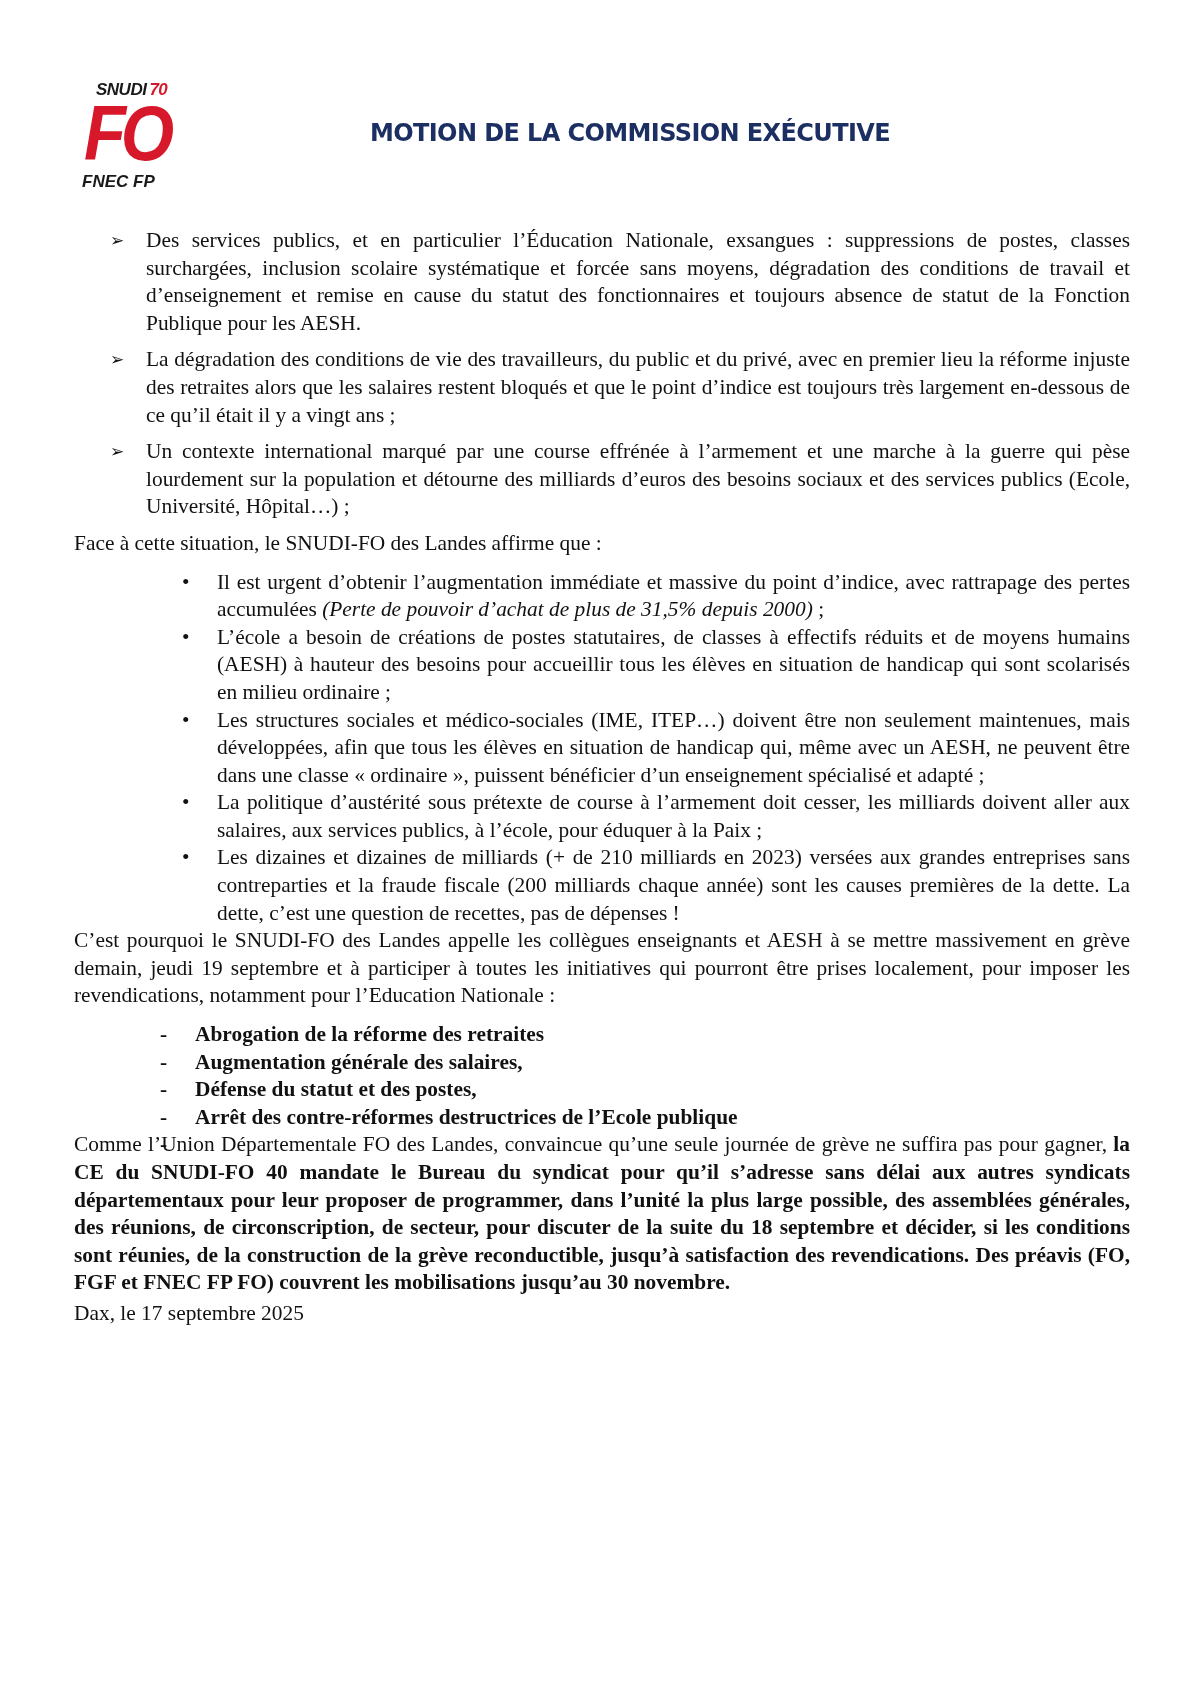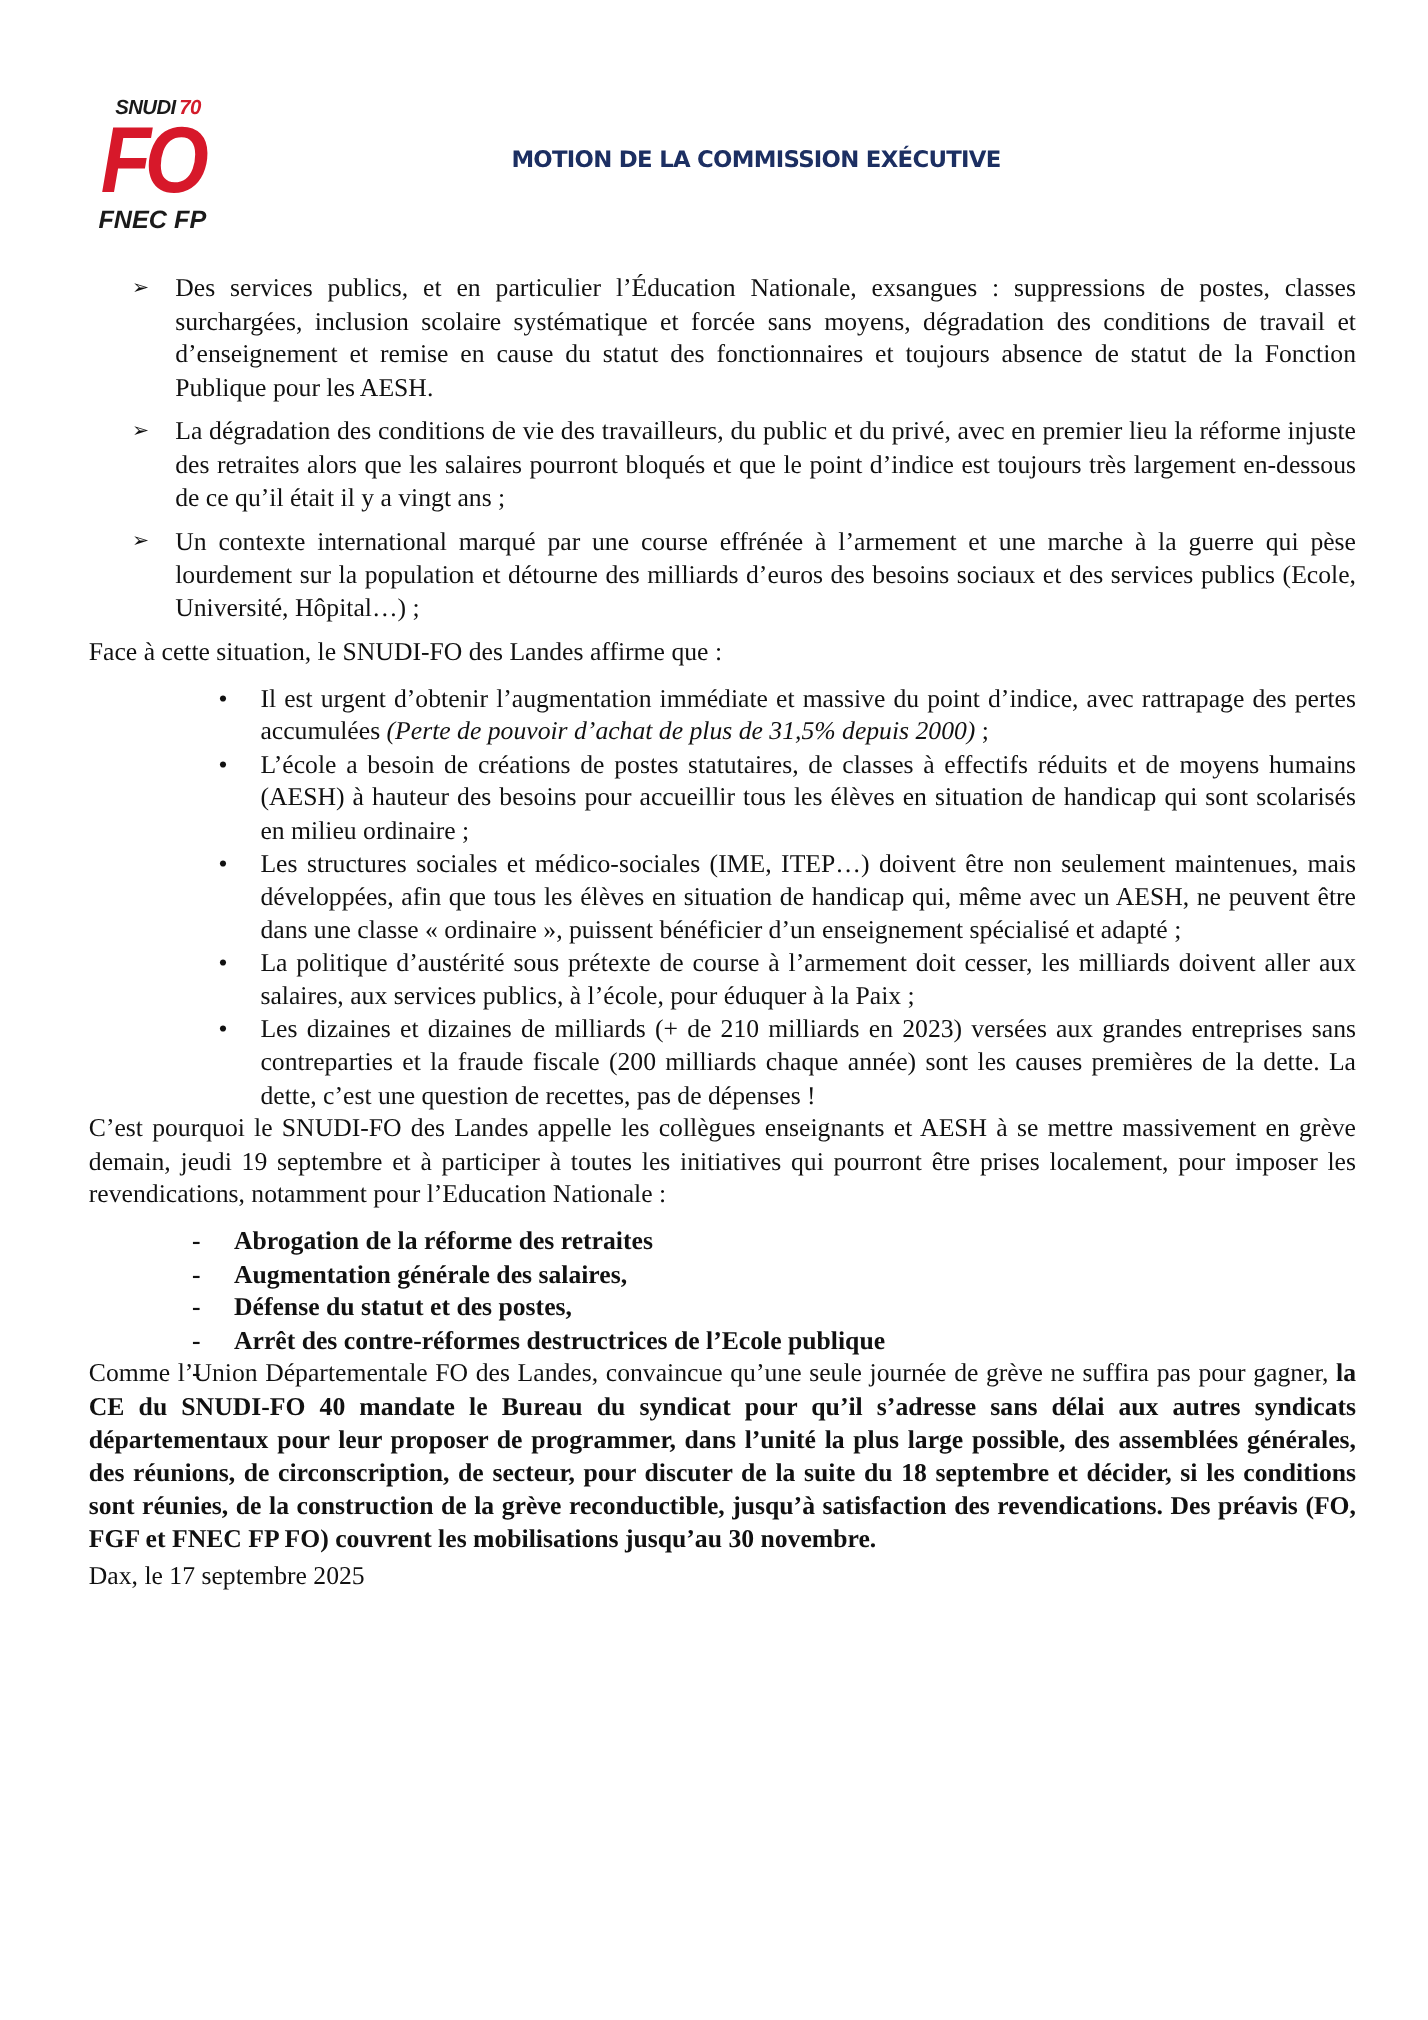--- a/index.html
+++ b/index.html
@@ -5,23 +5,23 @@
   html, body { margin: 0; padding: 0; background: #ffffff; }
   body {
     width: 1190px; height: 1683px; position: relative; overflow: hidden;
     font-family: "Liberation Serif", "DejaVu Serif", serif;
     color: #111111;
   }
   .logo { position: absolute; left: 80px; top: 80px; width: 100px; height: 110px; }
   .logo .snudi { position: absolute; left: 16px; top: 0px; font-family: "Liberation Sans", sans-serif; font-weight: bold; font-style: italic; font-size: 17px; letter-spacing: -0.5px; color: #1a1a1a; }
   .logo .snudi .num { color: #d31c2b; margin-left: 3px; }
   .logo .fo { position: absolute; left: 4px; top: 14px; font-family: "Liberation Sans", sans-serif; font-weight: bold; font-style: italic; font-size: 78px; line-height: 78px; color: #d7182a; letter-spacing: -6px; transform: scaleX(0.88); transform-origin: left top; }
-  .logo .fnec { position: absolute; left: 2px; top: 92px; font-family: "Liberation Sans", sans-serif; font-weight: bold; font-style: italic; font-size: 21px; color: #1a1a1a; }
+  .logo .fnec { position: absolute; left: 2px; top: 92px; font-family: "Liberation Sans", sans-serif; font-weight: bold; font-style: italic; font-size: 17px; color: #1a1a1a; }
 
-  .title { position: absolute; left: 300px; top: 113px; width: 660px; text-align: center; font-family: "DejaVu Sans", "Liberation Sans", sans-serif; font-weight: bold; color: #1c2f62; font-size: 19px; line-height: 40px; letter-spacing: -0.6px; }
+  .title { position: absolute; left: 300px; top: 113px; width: 660px; text-align: center; font-family: "DejaVu Sans", "Liberation Sans", sans-serif; font-weight: bold; color: #1c2f62; font-size: 24px; line-height: 40px; letter-spacing: -0.6px; }
   .title div { white-space: nowrap; }
 
   .content { position: absolute; left: 74px; top: 227px; width: 1056px; font-size: 21.4px; line-height: 27.6px; }
   .intro { font-weight: bold; font-style: italic; text-align: justify; margin: 0; }
   .intro .tail { font-weight: normal; font-style: normal; }
 
   ul.arrows { list-style: none; margin: 0; padding: 0 0 0 72px; }
   ul.arrows li { position: relative; text-align: justify; margin-bottom: 9px; }
   ul.arrows li .mk { position: absolute; left: -36px; top: 0; font-family: "DejaVu Sans", sans-serif; font-size: 17px; }
 
@@ -54,21 +54,21 @@
 </div>
 
 <div class="title">
   <div>MOTION DE LA COMMISSION EXÉCUTIVE</div>
 </div>
 
 <div class="content">
 
   <ul class="arrows">
     <li><span class="mk">➢</span><span>Des services publics, et en particulier l’Éducation Nationale, exsangues : suppressions de postes, classes surchargées, inclusion scolaire systématique et forcée sans moyens, dégradation des conditions de travail et d’enseignement et remise en cause du statut des fonctionnaires et toujours absence de statut de la Fonction Publique pour les AESH.</span></li>
-    <li><span class="mk">➢</span><span>La dégradation des conditions de vie des travailleurs, du public et du privé, avec en premier lieu la réforme injuste des retraites alors que les salaires pourront bloqués et que le point d’indice est toujours très largement en-dessous de ce qu’il était il y a vingt ans ;</span></li>
+    <li><span class="mk">➢</span><span>La dégradation des conditions de vie des travailleurs, du public et du privé, avec en premier lieu la réforme injuste des retraites alors que les salaires restent bloqués et que le point d’indice est toujours très largement en-dessous de ce qu’il était il y a vingt ans ;</span></li>
     <li><span class="mk">➢</span><span>Un contexte international marqué par une course effrénée à l’armement et une marche à la guerre qui pèse lourdement sur la population et détourne des milliards d’euros des besoins sociaux et des services publics (Ecole, Université, Hôpital…) ;</span></li>
   </ul>
 
   <p class="para face">Face à cette situation, le SNUDI-FO des Landes affirme que :</p>
 
   <ul class="dots">
     <li><span class="mk">•</span><span>Il est urgent d’obtenir l’augmentation immédiate et massive du point d’indice, avec rattrapage des pertes accumulées </span><span class="ital">(Perte de pouvoir d’achat de plus de 31,5% depuis 2000)</span><span> ;</span></li>
     <li><span class="mk">•</span><span>L’école a besoin de créations de postes statutaires, de classes à effectifs réduits et de moyens humains (AESH) à hauteur des besoins pour accueillir tous les élèves en situation de handicap qui sont scolarisés en milieu ordinaire ;</span></li>
     <li><span class="mk">•</span><span>Les structures sociales et médico-sociales (IME, ITEP…) doivent être non seulement maintenues, mais développées, afin que tous les élèves en situation de handicap qui, même avec un AESH, ne peuvent être dans une classe « ordinaire », puissent bénéficier d’un enseignement spécialisé et adapté ;</span></li>
     <li><span class="mk">•</span><span>La politique d’austérité sous prétexte de course à l’armement doit cesser, les milliards doivent aller aux salaires, aux services publics, à l’école, pour éduquer à la Paix ;</span></li>

